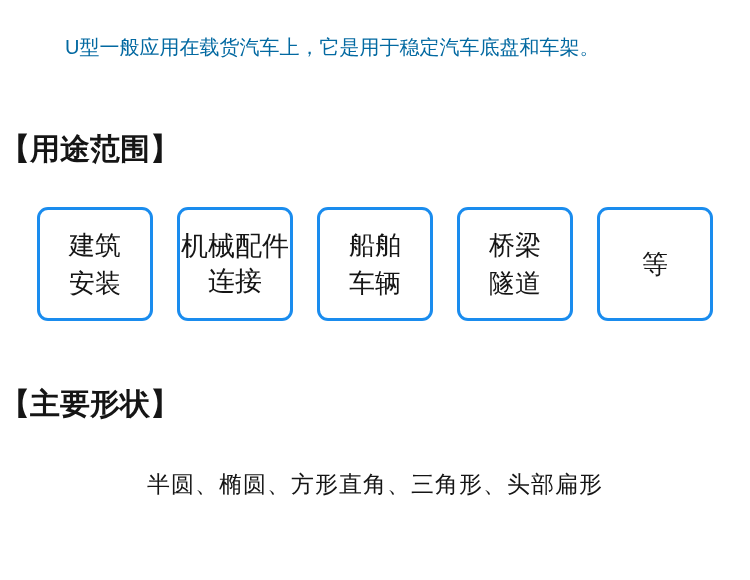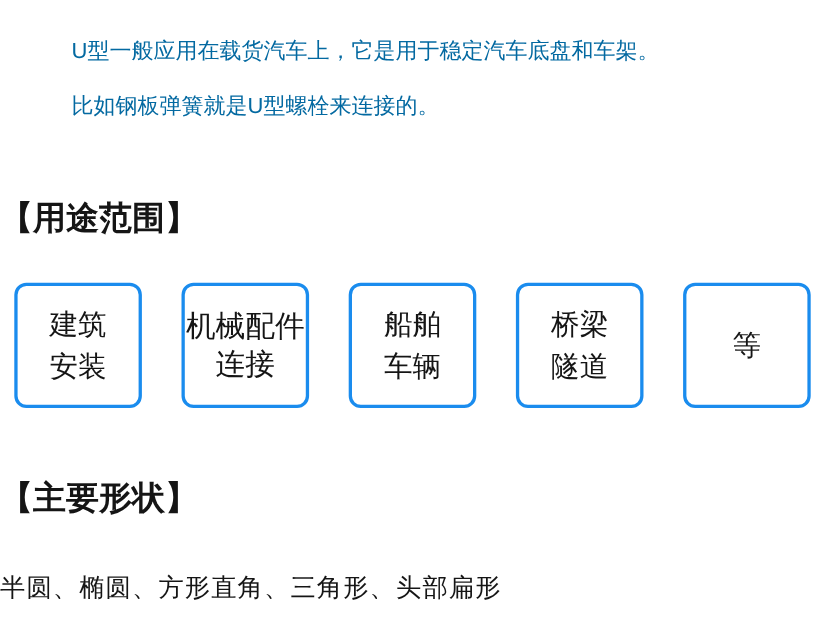--- a/index.html
+++ b/index.html
@@ -27,57 +27,56 @@
     font-weight:600;
     color:#151515;
   }
   .heading-usage  { margin-top:59px; }
   .heading-shapes { margin-top:65px; }
   .box-row {
     margin-top:40px;
     display:flex;
     justify-content:center;
     align-items:stretch;
-    gap:36px;
+    gap:24px;
   }
   .box {
     width:116px; height:114px;
     border:3px solid var(--accent);
     border-radius:11px;
     background:#ffffff;
     display:flex;
     flex-direction:column;
     align-items:center;
     justify-content:center;
     font-size:26px;
     line-height:38px;
     font-weight:500;
     color:#151515;
     text-align:center;
   }
   .box.small { font-size:27px; line-height:35px; }
   .box .box-line { display:block; white-space:nowrap; }
   .shapes-line {
     margin:49px 0 0 0;
-    text-align:left;
+    text-align:center;
     font-size:23px;
     line-height:27px;
     letter-spacing:1px;
     color:#151515;
     white-space:nowrap;
   }
 </style>
 </head>
 <body>
 
 <div class="page">
 
   <p class="intro">
     <span class="line">U型一般应用在载货汽车上，它是用于稳定汽车底盘和车架。</span>
-    <span class="line">比如钢板弹簧就是U型螺栓来连接的。</span>
   </p>
 
   <h2 class="heading heading-usage">【用途范围】</h2>
 
   <div class="box-row">
     <div class="box">
       <span class="box-line">建筑</span>
       <span class="box-line">安装</span>
     </div>
     <div class="box small">

